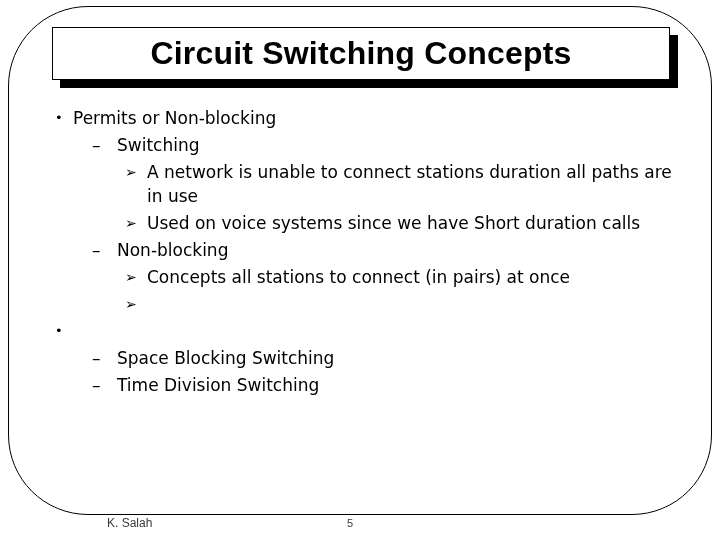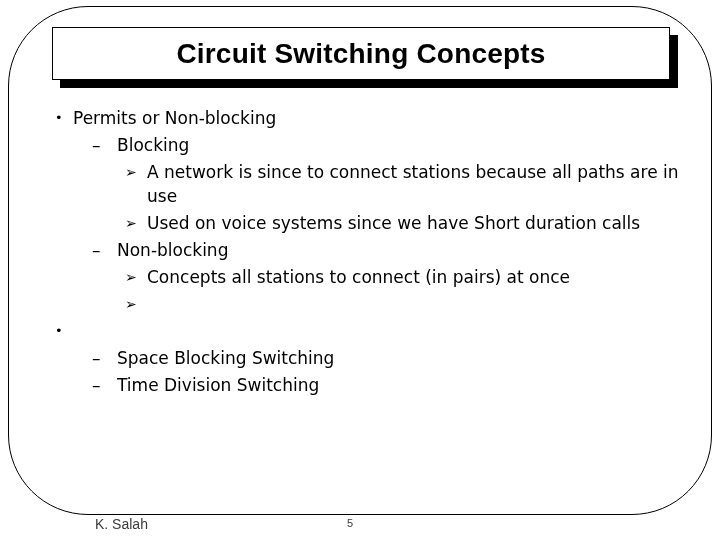--- a/index.html
+++ b/index.html
@@ -40,21 +40,21 @@
     background: #ffffff;
     border: 1px solid #000000;
     box-shadow: 8px 8px 0 0 #000000;
     display: flex;
     align-items: center;
     justify-content: center;
   }
   .title-text {
     font-family: "Liberation Sans", sans-serif;
     font-weight: bold;
-    font-size: 28px;
+    font-size: 32px;
     letter-spacing: 0.2px;
     white-space: nowrap;
     text-align: right;
   }
 
   
   .bullets {
     position: absolute;
     left: 0;
     top: 106px;
@@ -75,24 +75,24 @@
   .lvl1 .marker { width: 18px; font-size: 13px; line-height: 24px; }
   .lvl2 { margin-left: 92px; }
   .lvl2 .marker { width: 25px; }
   .lvl3 { margin-left: 125px; }
   .lvl3 .marker { width: 22px; font-size: 14px; line-height: 24px; }
   .lvl3 .text { max-width: 535px; }
 
   
   .footer-author {
     position: absolute;
-    left: 95px;
+    left: 107px;
     top: 516px;
     font-family: "Liberation Sans", sans-serif;
-    font-size: 14px;
+    font-size: 12px;
     color: #3a3a3a;
   }
   .footer-page {
     position: absolute;
     left: 342px;
     top: 517px;
     width: 16px;
     text-align: center;
     font-family: "Liberation Sans", sans-serif;
     font-size: 11px;
@@ -109,26 +109,26 @@
 </div>
 
 <div class="bullets" id="bullet-list">
   <div class="bullet-item lvl1">
     <span class="marker">•</span>
     <span class="text">Permits or Non-blocking</span>
   </div>
 
   <div class="bullet-item lvl2">
     <span class="marker">–</span>
-    <span class="text">Blocking</span>
+    <span class="text">Switching</span>
   </div>
 
   <div class="bullet-item lvl3">
     <span class="marker">➢</span>
-    <span class="text">A network is since to connect stations because all paths are in use</span>
+    <span class="text">A network is unable to connect stations duration all paths are in use</span>
   </div>
 
   <div class="bullet-item lvl3">
     <span class="marker">➢</span>
     <span class="text">Used on voice systems since we have Short duration calls</span>
   </div>
 
   <div class="bullet-item lvl2">
     <span class="marker">–</span>
     <span class="text">Non-blocking</span>

